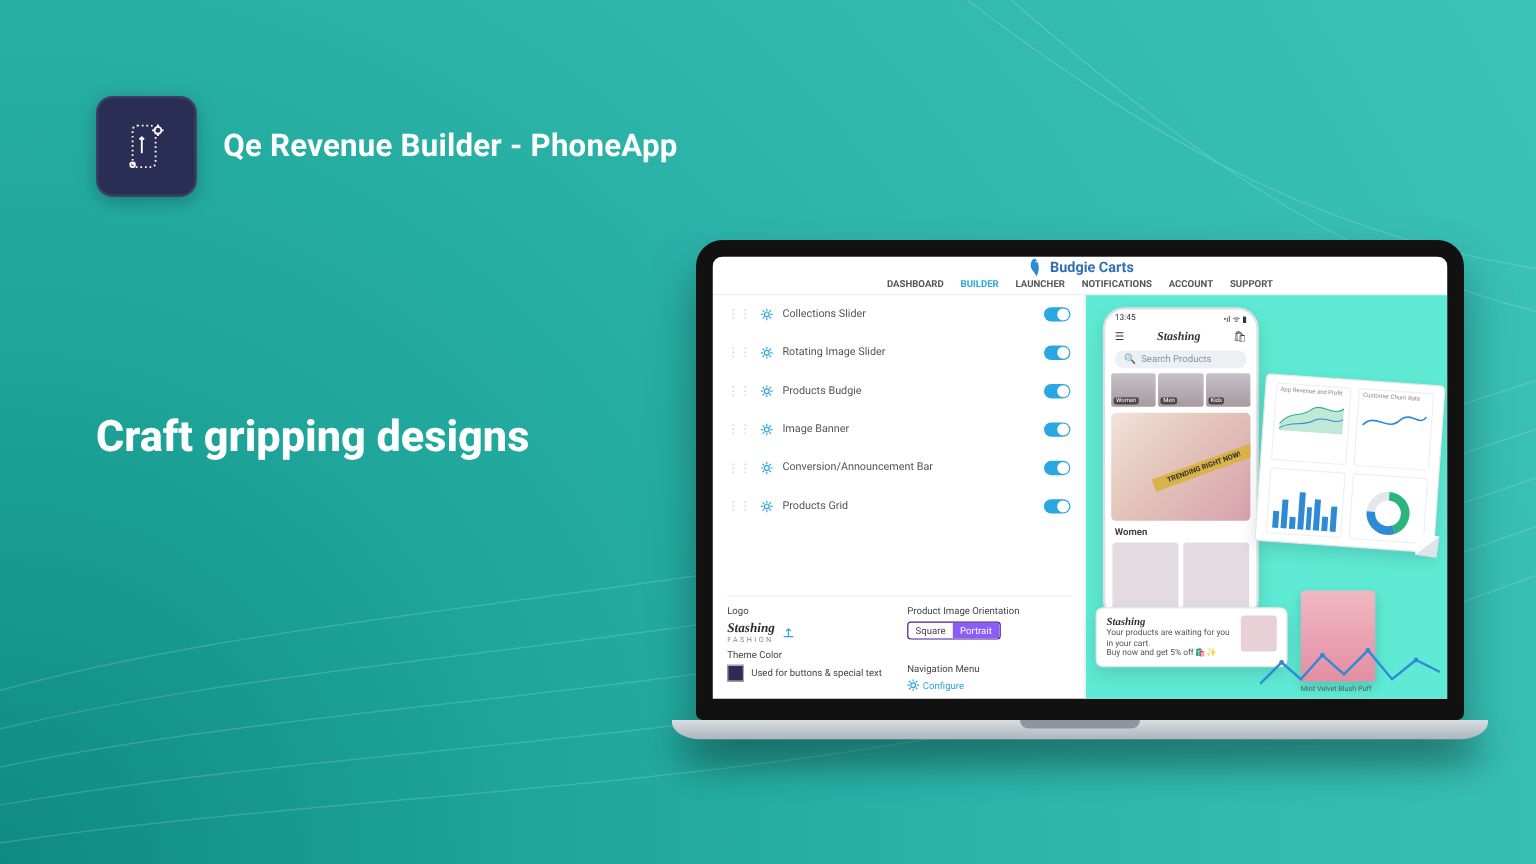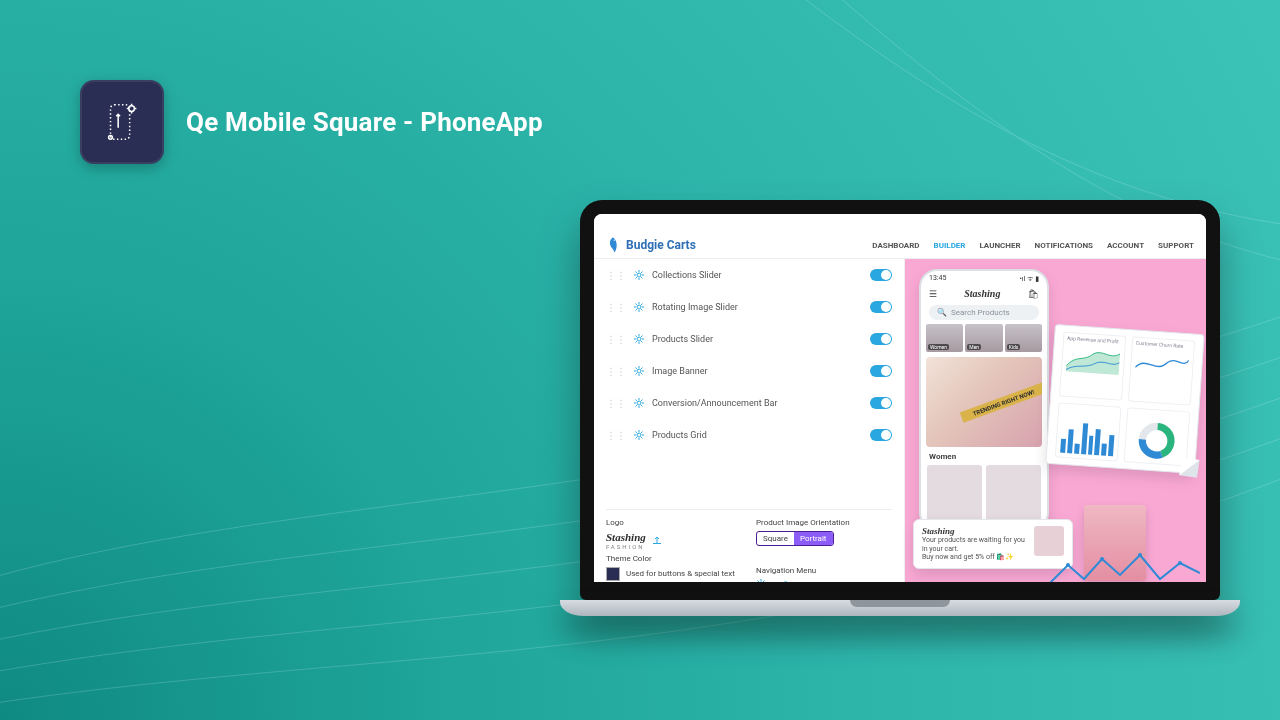--- a/index.html
+++ b/index.html
@@ -47,21 +47,21 @@
     position:relative;
     box-shadow:0 18px 28px rgba(0,0,0,.35);
   }
   .laptop-base::before{
     content:""; position:absolute; left:50%; top:0; transform:translateX(-50%);
     width:100px; height:7px; background:#8e959c; border-radius:0 0 8px 8px;
   }
 
   
   .screen { width:612px; height:370px; background:#fff; color:#333; font-size:9px; position:relative; }
-  .topbar { display:flex; align-items:center; justify-content:space-between; padding:22px 12px 4px; border-bottom:1px solid #eee; }
+  .topbar { display:flex; align-items:center; justify-content:space-between; padding:0 12px 4px; border-bottom:1px solid #eee;flex-direction:column; }
   .brand { display:flex; align-items:center; gap:6px; color:#2f6fb5; font-weight:700; font-size:12px; }
   .brand .bird { width:14px; height:18px; }
   .nav { display:flex; gap:14px; font-size:8px; font-weight:700; color:#555; }
   .nav span.active { color:#2aa6e0; }
 
   .screen-body { display:flex; height:calc(100% - 30px); }
   .left-col { width:310px; padding:10px 12px 8px; display:flex; flex-direction:column; }
   .builder-list { display:flex; flex-direction:column; gap:20px; flex:1; }
   .b-row { display:flex; align-items:center; gap:8px; }
   .drag { color:#c6cbd1; font-size:10px; }
@@ -78,21 +78,21 @@
   .logo-chip { display:inline-flex; align-items:center; gap:6px; }
   .logo-chip .lname { font-family:Georgia,serif; font-style:italic; font-weight:700; font-size:11px; color:#2d2d2d; }
   .logo-chip .fsub { font-size:6px; letter-spacing:2px; color:#888; display:block; }
   .upload { color:#2aa6e0; }
   .swatch { width:14px; height:14px; background:#2a2e54; border:1px solid #aaa; display:inline-block; vertical-align:middle; margin-right:4px;}
   .seg { display:inline-flex; border:1px solid #4c1d95; border-radius:3px; overflow:hidden; }
   .seg span { padding:2px 6px; font-size:8px; }
   .seg .sel { background:#8b5cf6; color:#fff; }
   .cfg { color:#2aa6e0; font-size:8px; display:inline-flex; align-items:center; gap:3px; }
 
-  .right-col { flex:1; position:relative; background:#f9a8d4; border-left:1px solid #eee; }
+  .right-col { flex:1; position:relative; background:#5eead4; border-left:1px solid #eee; }
 
   
   .phone {
     position:absolute; left:14px; top:10px; width:130px; height:262px;
     border:2px solid #dcdfe4; border-radius:18px; background:#fff;
     box-shadow:0 6px 14px rgba(0,0,0,.12); overflow:hidden;
   }
   .phone .status { display:flex; justify-content:space-between; font-size:7px; padding:3px 8px; color:#333;}
   .phone .p-head { display:flex; align-items:center; gap:6px; padding:2px 8px; }
   .phone .p-head .brd { flex:1; text-align:center; font-family:Georgia,serif; font-style:italic; font-weight:700; font-size:10px;}
@@ -166,25 +166,26 @@
   <div class="app-icon">
     <svg viewBox="0 0 48 48">
       <rect x="12" y="6" width="20" height="36" rx="4" stroke-dasharray="1.5 2.5"></rect>
       <path d="M18 18 L20 16 L22 18 M20 16 V30"></path>
       <circle cx="34" cy="10" r="3"></circle>
       <circle cx="12" cy="40" r="2"></circle>
       <path d="M34 7 V5 M34 15 V13 M31 10 H29 M39 10 H37"></path>
     </svg>
   </div>
   <div>
-    <div class="app-title">Qe Mobile Square - PhoneApp</div>
+    <div class="app-title">Qe Revenue Builder - PhoneApp</div>
   </div>
 </div>
 
 <div class="hero">
+  <div class="headline">Craft gripping designs</div>
 </div>
 
 <div class="laptop">
   <div class="laptop-body">
     <div class="screen">
 
       <div class="topbar">
         <div class="brand">
           <svg class="bird" viewBox="0 0 20 26">
             <path d="M10 2 C6 4 5 9 6 13 C7 17 12 20 12 24 C15 20 16 14 15 10 C14 5 12 3 10 2 Z" fill="#2f8ad6"></path>
@@ -223,21 +224,21 @@
                 </svg>
                 <span class="b-label">Rotating Image Slider</span>
                 <span class="toggle"></span>
               </div>
               <div class="b-row">
                 <span class="drag">⋮⋮</span>
                 <svg class="gear" viewBox="0 0 10 10" stroke="currentColor" fill="none">
                   <circle cx="5" cy="5" r="2"></circle>
                   <path d="M5 0v2M5 8v2M0 5h2M8 5h2M1.5 1.5l1.4 1.4M7.1 7.1l1.4 1.4M8.5 1.5L7.1 2.9M2.9 7.1L1.5 8.5"></path>
                 </svg>
-                <span class="b-label">Products Slider</span>
+                <span class="b-label">Products Budgie</span>
                 <span class="toggle"></span>
               </div>
               <div class="b-row">
                 <span class="drag">⋮⋮</span>
                 <svg class="gear" viewBox="0 0 10 10" stroke="currentColor" fill="none">
                   <circle cx="5" cy="5" r="2"></circle>
                   <path d="M5 0v2M5 8v2M0 5h2M8 5h2M1.5 1.5l1.4 1.4M7.1 7.1l1.4 1.4M8.5 1.5L7.1 2.9M2.9 7.1L1.5 8.5"></path>
                 </svg>
                 <span class="b-label">Image Banner</span>
                 <span class="toggle"></span>

